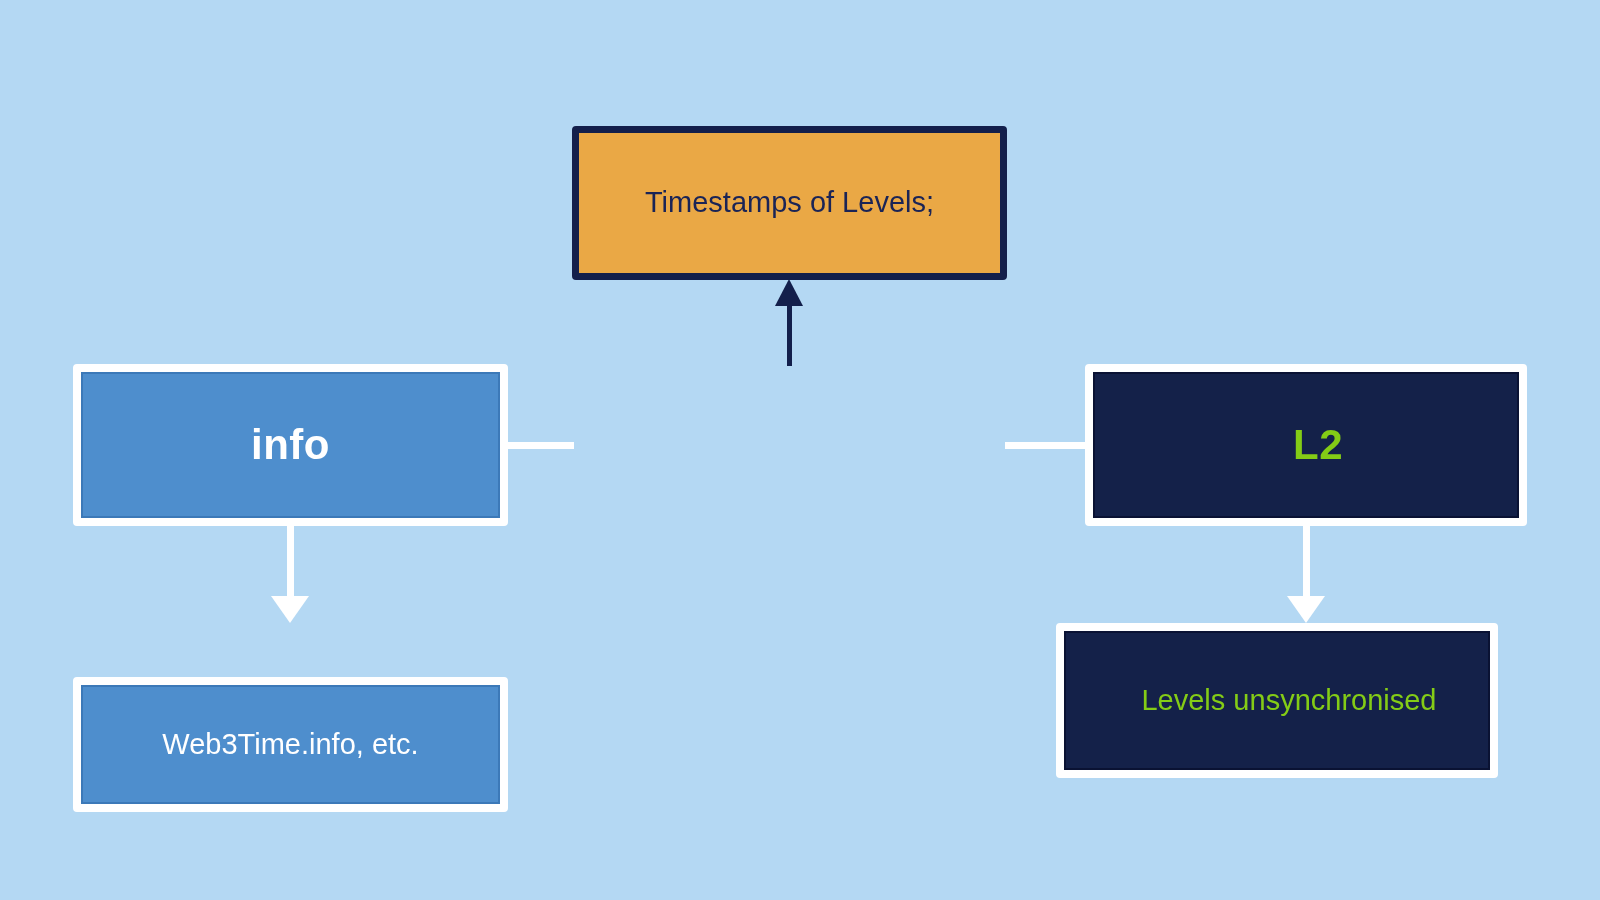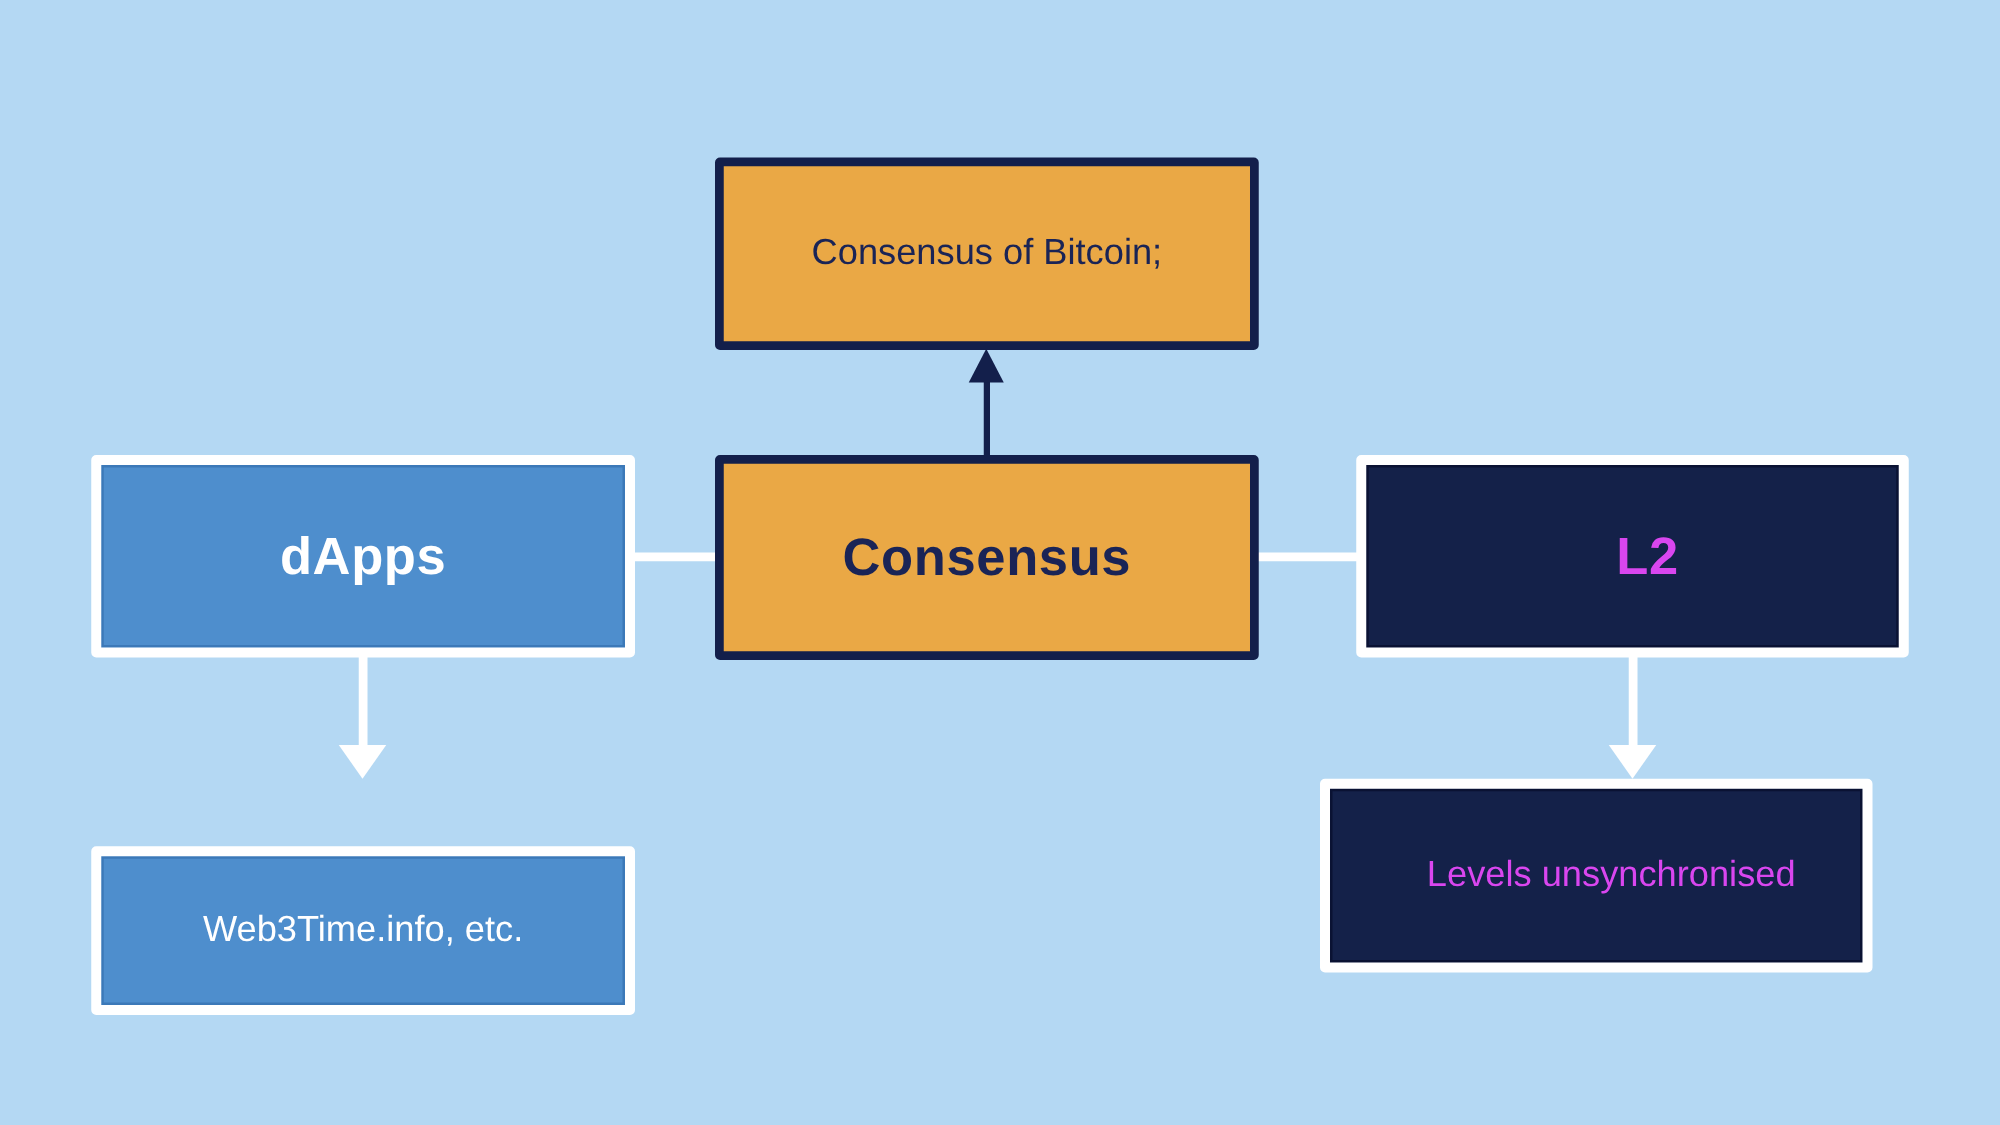--- a/index.html
+++ b/index.html
@@ -30,21 +30,21 @@
   .node.blue {
     background: #4E8ECD;
     border: 8px solid #FFFFFF;
     box-shadow: inset 0 0 0 2px #3C79B8;
     color: #FFFFFF;
   }
   .node.navy {
     background: #142149;
     border: 8px solid #FFFFFF;
     box-shadow: inset 0 0 0 2px #0A1233;
-    color: #d946ef;
+    color: #84cc16;
     padding-left: 24px;
   }
   .label-big    { font-size: 42px; font-weight: 700; letter-spacing: 0.5px; }
   .label-medium { font-size: 42px; font-weight: 600; letter-spacing: 0.5px; }
   .label-small  { font-size: 29px; font-weight: 400; }
 
   
   #node-timestamps { left: 572px; top: 126px; width: 435px; height: 154px; }
   #node-dapps      { left: 73px;  top: 364px; width: 435px; height: 162px; }
   #node-consensus  { left: 572px; top: 364px; width: 435px; height: 164px; }
@@ -91,31 +91,28 @@
   <div class="edge line-h" id="conn-right"></div>
 
   <div class="edge line-v-white" id="edge-dl-line"></div>
   <div class="edge head-down-white" id="edge-dl-head"></div>
 
   <div class="edge line-v-white" id="edge-dr-line"></div>
   <div class="edge head-down-white" id="edge-dr-head"></div>
 
   <div class="node orange label-small" id="node-timestamps">
     <div>
-      <div>Consensus of Bitcoin;</div>
+      <div>Timestamps of Levels;</div>
     </div>
   </div>
 
   <div class="node blue label-medium" id="node-dapps">
-    <span>dApps</span>
+    <span>info</span>
   </div>
 
-  <div class="node orange label-big" id="node-consensus">
-    <span>Consensus</span>
-  </div>
 
   <div class="node navy label-big" id="node-l2">
     <span>L2</span>
   </div>
 
   <div class="node blue label-small" id="node-web3time">
     <span>Web3Time.info, etc.</span>
   </div>
 
   <div class="node navy label-small" id="node-levels">

